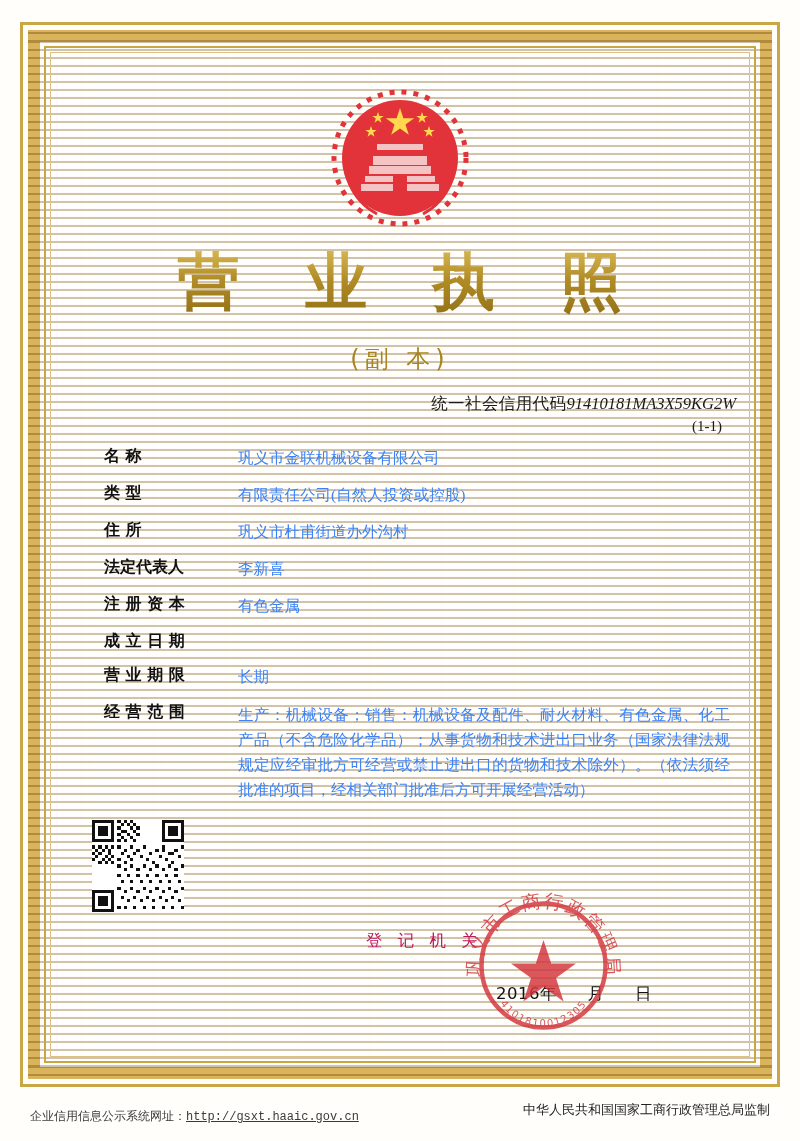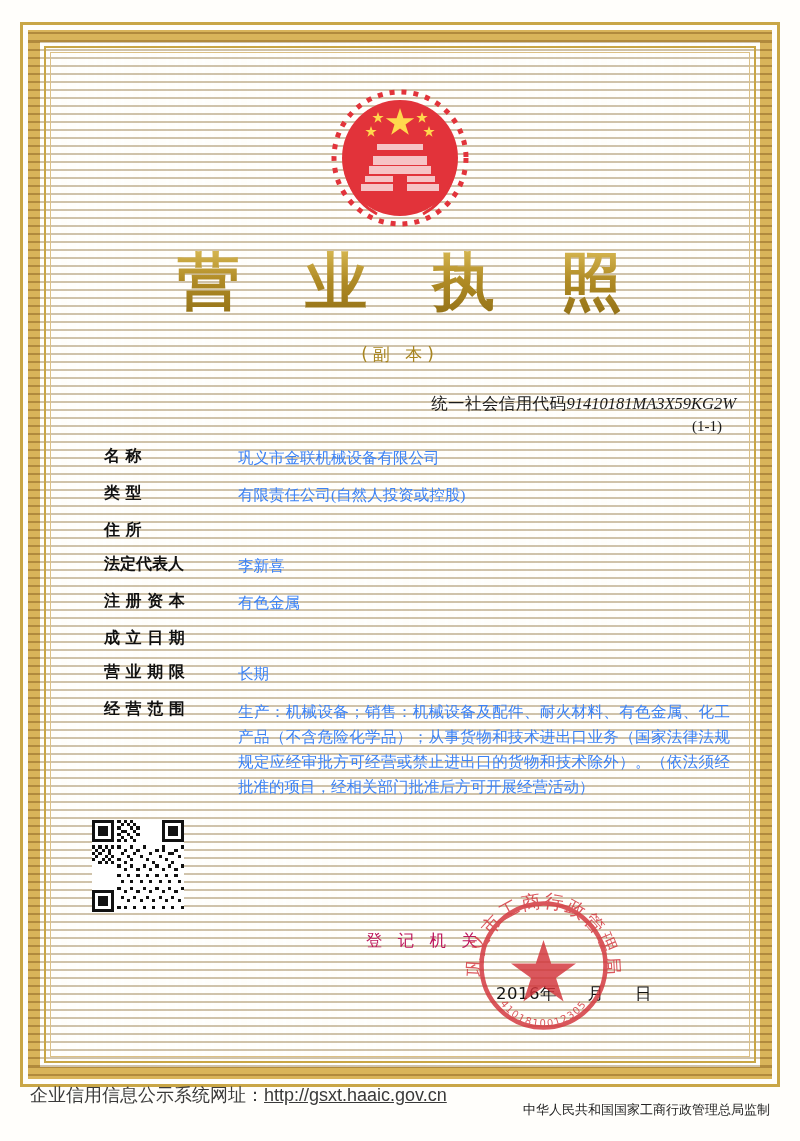--- a/index.html
+++ b/index.html
@@ -111,21 +111,21 @@
     background-clip: text;
     -webkit-text-fill-color: transparent;
   }
   .subtitle {
     position: absolute;
     top: 285px;
     left: 0;
     right: 0;
     text-align: center;
     font-family: "DejaVu Sans", sans-serif;
-    font-size: 17px;
+    font-size: 24px;
     letter-spacing: 5px;
     color: #a8851f;
   }
 
   
   .credit-line {
     position: absolute;
     top: 335px;
     right: 8px;
     font-family: "Liberation Serif", serif;
@@ -221,23 +221,23 @@
     top: 820px;
     width: 175px;
     height: 175px;
     opacity: 0.82;
   }
 
   
   .footer-left {
     position: absolute;
     left: 30px;
-    bottom: 34px;
-    font-family: Liberation Sans, sans-serif;
-    font-size: 18px;
+    bottom: 16px;
+    font-family: Liberation Mono, monospace;
+    font-size: 12px;
     color: #3a3a3a;
   }
   .footer-right {
     position: absolute;
     right: 30px;
     bottom: 22px;
     font-family: "DejaVu Sans", sans-serif;
     font-size: 13px;
     color: #222;
   }
@@ -300,20 +300,21 @@
         <div class="value">巩义市金联机械设备有限公司</div>
       </div>
 
       <div class="row">
         <div class="label">类 型</div>
         <div class="value">有限责任公司(自然人投资或控股)</div>
       </div>
 
       <div class="row">
         <div class="label">住 所</div>
+        <div class="value">巩义市杜甫街道办外沟村</div>
       </div>
 
       <div class="row">
         <div class="label">法定代表人</div>
         <div class="value">李新喜</div>
       </div>
 
       <div class="row">
         <div class="label">注 册 资 本</div>
         <div class="value">有色金属</div>

